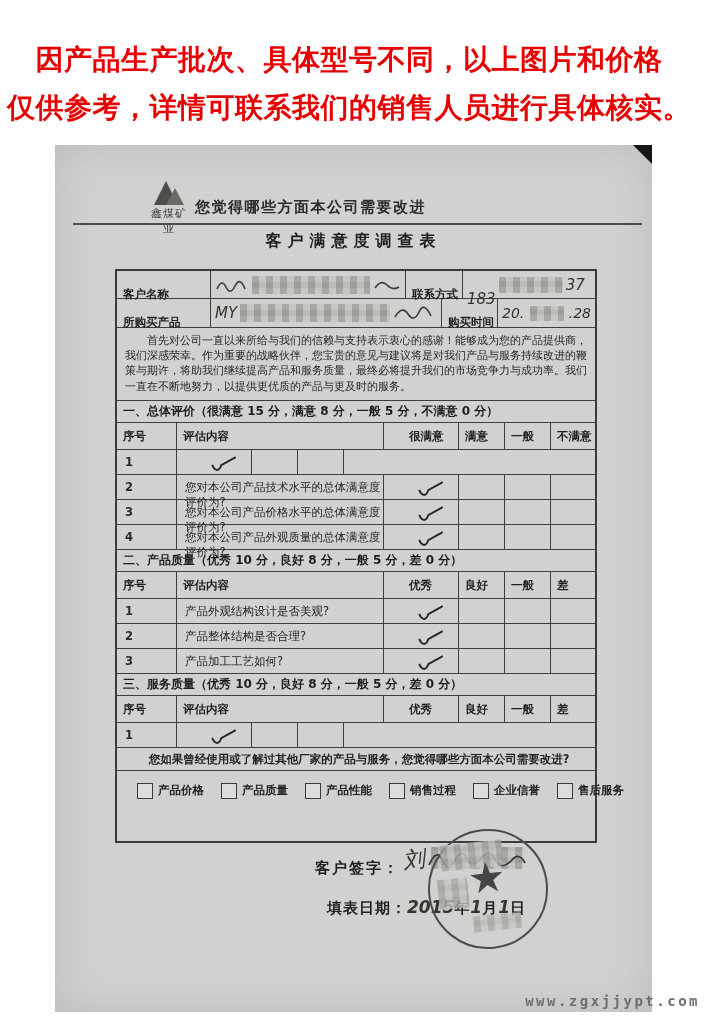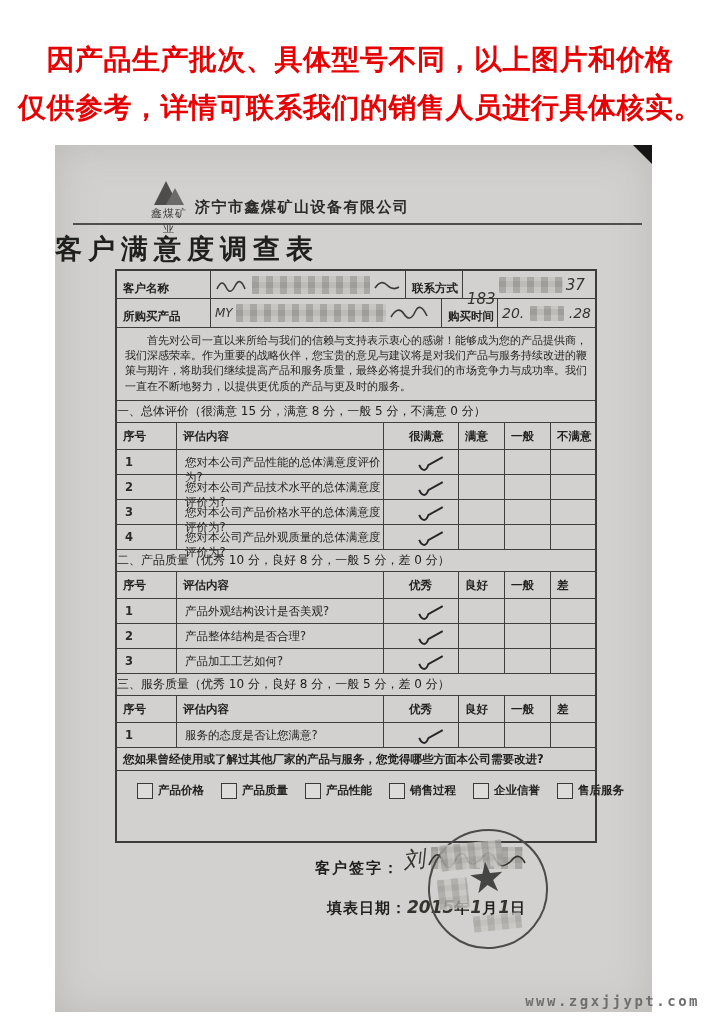--- a/index.html
+++ b/index.html
@@ -1,68 +1,68 @@
 <!DOCTYPE html>
 <html><head>
 <meta charset="utf-8">
 <style>
   html,body{margin:0;padding:0;}
   .page{position:relative;width:723px;height:1024px;background:#ffffff;overflow:hidden;
         font-family:"DejaVu Sans","Liberation Sans",sans-serif;color:#2a2a2a;}
 
   
-  .notice{position:absolute;top:36px;left:11px;width:698px;text-align:center;
+  .notice{position:absolute;top:36px;left:0;width:698px;text-align:center;
           color:#e60202;font-weight:bold;font-size:28px;line-height:48px;letter-spacing:0.5px;}
 
   
   .scan{position:absolute;left:55px;top:145px;width:597px;height:867px;background:#d2d1cf;
         box-shadow:inset 0 0 40px rgba(120,118,115,.25);}
   .fold{position:absolute;top:0;right:0;width:0;height:0;
         border-top:19px solid #161616;border-left:19px solid transparent;}
 
   .logo{position:absolute;left:92px;top:34px;width:44px;text-align:center;}
   .tri{position:relative;width:34px;height:26px;margin:0 auto;}
   .tri i{position:absolute;width:0;height:0;display:block;}
   .tri .t1{left:2px;bottom:0;border-left:12px solid transparent;border-right:12px solid transparent;border-bottom:24px solid #4e4d4b;}
   .tri .t2{left:14px;bottom:0;border-left:9px solid transparent;border-right:9px solid transparent;border-bottom:17px solid #6b6a67;}
   .logo-txt{font-size:11px;color:#3c3c3a;letter-spacing:1px;margin-top:1px;}
   .company{position:absolute;left:140px;top:53px;font-size:15px;font-weight:600;color:#2b2b29;letter-spacing:1.5px;}
   .rule{position:absolute;left:18px;right:10px;top:78px;border-top:2px solid #4e4e4c;}
-  .form-title{position:absolute;left:0;top:86px;width:100%;text-align:left;
-              font-size:27px;font-weight:bold;letter-spacing:6px;color:#1f1f1d;}
+  .form-title{position:absolute;left:0;top:86px;width:100%;text-align:center;
+              font-size:16px;font-weight:bold;letter-spacing:6px;color:#1f1f1d;}
 
   
   .form{position:absolute;left:60px;top:124px;width:478px;border:2px solid #3c3c3a;background:transparent;}
   .frow{display:flex;border-bottom:1.5px solid #3e3e3c;align-items:stretch;}
   .frow:last-child{border-bottom:none;}
   .cell{border-right:1.5px solid #3e3e3c;box-sizing:border-box;overflow:visible;position:relative;}
   .cell:last-child{border-right:none;}
-  .lab{font-size:11.5px;font-weight:600;padding:10px 0 0 6px;color:#21211f;}
+  .lab{font-size:11.5px;font-weight:600;padding:16px 0 0 6px;color:#21211f;}
   .val{display:flex;align-items:center;padding:0 4px;gap:3px;}
 
   .r1{height:27px;} .r2{height:28px;}
   .w94{width:94px;flex:0 0 94px;} .wfx{flex:1;} .w57{width:57px;flex:0 0 57px;}
   .w145{width:145px;flex:0 0 145px;} .w56{width:56px;flex:0 0 56px;} .w97{width:97px;flex:0 0 97px;justify-content:space-between;}
 
   .intro{padding:5px 8px 6px 8px;font-size:11px;line-height:15.2px;text-align:justify;color:#242422;}
   .intro p{margin:0;text-indent:2em;}
 
-  .sec-head{height:21px;line-height:21px;font-size:12px;font-weight:normal;color:#1d1d1b;}
+  .sec-head{height:21px;line-height:21px;font-size:12px;font-weight:bold;padding-left:6px;color:#1d1d1b;}
 
   .ehead{height:26px;} .erow{height:24px;}
   .cno{width:60px;flex:0 0 60px;} .ccont{flex:1;} 
   .cr1{width:56px;flex:0 0 56px;margin-left:19px;} .cr2{width:46px;flex:0 0 46px;}
   .cr3{width:46px;flex:0 0 46px;} .cr4{width:44px;flex:0 0 44px;}
   .hcell{font-size:11.5px;font-weight:600;padding:6px 0 0 6px;color:#21211f;}
   .qcell{font-size:11.5px;padding:5px 0 0 8px;color:#242422;}
   .ncell{font-size:11.5px;font-weight:600;padding:5px 0 0 8px;}
   .ckcell{display:flex;align-items:center;justify-content:center;}
   .check{transform:rotate(-4deg) translateY(3px);}
 
-  .qrow{height:22px;} 
+  .qrow{height:22px;text-align:center;} 
   .qtext{font-size:11.5px;font-weight:600;padding:4px 0 0 6px;color:#1f1f1d;}
   .optrow{height:70px;align-items:flex-start;padding:12px 0 0 20px;display:flex;}
   .opt{display:flex;align-items:center;margin-right:17px;}
   .optbox{width:14px;height:14px;border:1.6px solid #3a3a38;background:#dddcda;margin-right:5px;flex:0 0 14px;}
   .optlab{font-size:11.5px;font-weight:600;color:#21211f;white-space:nowrap;}
 
   
   .hw{font-style:italic;color:#34342f;white-space:nowrap;}
   .mosaic{filter:blur(.7px);border-radius:1px;
     background-image:
@@ -104,21 +104,21 @@
   <div class="scan">
     <div class="fold"></div>
 
     <div class="logo">
       <div class="tri">
           <i class="t1"></i>
           <i class="t2"></i>
         </div>
       <div class="logo-txt">鑫煤矿业</div>
     </div>
-    <div class="company">济宁市鑫煤矿山设备有限公司</div>
+    <div class="company">您觉得哪些方面本公司需要改进</div>
     <div class="rule"></div>
     <div class="form-title">客户满意度调查表</div>
 
     <div class="form">
 
       <div class="frow r1">
         <div class="cell lab w94">客户名称</div>
         <div class="cell val wfx">
           <svg class="" width="34" height="18">
             <path d="M2 13 q5 -11 9 -2 t9 -1 t10 3" stroke="#3b3b38" stroke-width="1.6" fill="none"></path>
@@ -132,21 +132,21 @@
         <div class="cell val w145">
           <span class="hw" style="font-size:15px;margin-top:29px;">183</span>
           <span class="mosaic m-inline" style="width:64px;height:16px;"></span>
           <span class="hw" style="font-size:15px;">37</span>
         </div>
       </div>
 
       <div class="frow r2">
         <div class="cell lab w94">所购买产品</div>
         <div class="cell val wfx">
-          <span class="hw" style="font-size:12px;">MY</span>
+          <span class="hw" style="font-size:15px;">MY</span>
           <span class="mosaic m-inline" style="width:150px;height:18px;"></span>
           <svg width="42" height="20">
             <path d="M2 14 q7 -12 13 -3 t11 -2 t12 4" stroke="#3b3b38" stroke-width="1.6" fill="none"></path>
           </svg>
         </div>
         <div class="cell lab w56">购买时间</div>
         <div class="cell val w97">
           <span class="hw" style="font-size:14px;">20.</span>
           <span class="mosaic m-inline" style="width:34px;height:15px;"></span>
           <span class="hw" style="font-size:14px;">.28</span>
@@ -165,21 +165,20 @@
       <div class="frow ehead">
         <div class="cell hcell cno">序号</div>
         <div class="cell hcell ccont">评估内容</div>
         <div class="cell hcell cr1">很满意</div>
         <div class="cell hcell cr2">满意</div>
         <div class="cell hcell cr3">一般</div>
         <div class="cell hcell cr4">不满意</div>
       </div>
       <div class="frow erow">
         <div class="cell ncell cno">1</div>
-        <div class="cell qcell ccont">您对本公司产品性能的总体满意度评价为?</div>
         <div class="cell cr1 ckcell">
           <svg class="check" width="30" height="17">
               <path d="M3 8 C5 14,9 16,12 9 L27 2" stroke="#26262a" stroke-width="1.9" fill="none"></path>
             </svg>
         </div>
         <div class="cell cr2"></div>
         <div class="cell cr3"></div>
         <div class="cell cr4"></div>
       </div>
       <div class="frow erow">
@@ -273,21 +272,20 @@
       <div class="frow ehead">
         <div class="cell hcell cno">序号</div>
         <div class="cell hcell ccont">评估内容</div>
         <div class="cell hcell cr1">优秀</div>
         <div class="cell hcell cr2">良好</div>
         <div class="cell hcell cr3">一般</div>
         <div class="cell hcell cr4">差</div>
       </div>
       <div class="frow erow">
         <div class="cell ncell cno">1</div>
-        <div class="cell qcell ccont">服务的态度是否让您满意?</div>
         <div class="cell cr1 ckcell">
           <svg class="check" width="30" height="17">
               <path d="M3 8 C5 14,9 16,12 9 L27 2" stroke="#26262a" stroke-width="1.9" fill="none"></path>
             </svg>
         </div>
         <div class="cell cr2"></div>
         <div class="cell cr3"></div>
         <div class="cell cr4"></div>
       </div>
 

